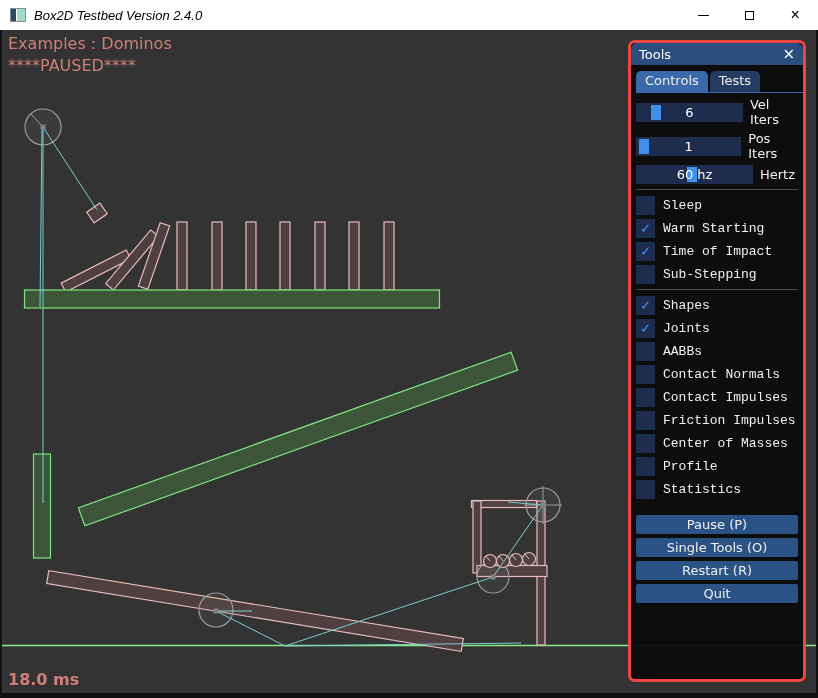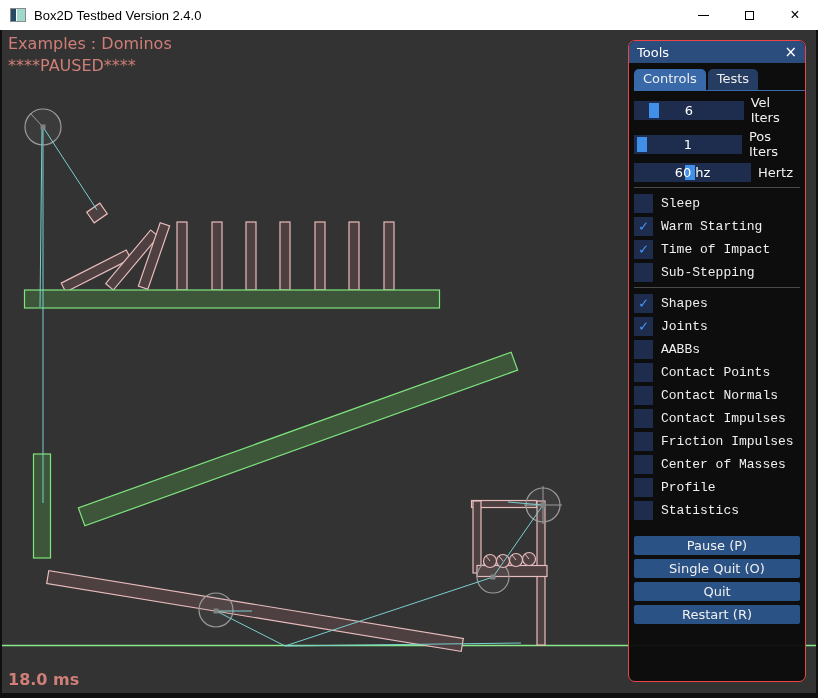--- a/index.html
+++ b/index.html
@@ -2,21 +2,21 @@
 <html><head>
 <meta charset="utf-8">
 <style>
   * { margin:0; padding:0; box-sizing:border-box; }
   html,body { width:818px; height:698px; background:#000; overflow:hidden;
               font-family:"DejaVu Sans", sans-serif; }
   #window { position:relative; width:818px; height:698px; background:#101010; }
 
   
   .titlebar { position:absolute; left:0; top:0; width:818px; height:30px; background:#ffffff;
-              display:flex; align-items:center; font-family:"Liberation Sans", sans-serif; }
+              display:flex; align-items:center; font-family:"Liberation Sans", sans-serif;font-style:italic; }
   .app-icon { width:16px; height:14px; margin-left:10px; border:1px solid #8a8a8a; background:#fff;
               display:flex; }
   .app-icon .pane-l { width:5px; height:100%; background:#274a66; }
   .app-icon .pane-r { flex:1; background:#9fd8cd; border-left:1px solid #fff; }
   .title-text { margin-left:8px; font-size:13px; color:#000; }
   .win-controls { position:absolute; right:0; top:0; height:30px; display:flex; }
   .win-btn { width:46px; height:30px; display:flex; align-items:center; justify-content:center; }
   .min-glyph { width:11px; height:1px; background:#000; }
   .max-glyph { width:9px; height:9px; border:1px solid #000; }
   .close-glyph { font-size:16px; color:#000; line-height:1; }
@@ -24,21 +24,21 @@
   
   #canvas { position:absolute; left:2px; top:30px; width:814px; height:663px; background:#333333; }
   #scene { position:absolute; left:0; top:0; }
   .overlay-text { position:absolute; font-size:16px; color:#cf7f78; white-space:pre; }
   #ov-example { left:6px; top:4px; }
   #ov-paused  { left:6px; top:26px; }
   #ov-ms      { left:6px; top:640px;font-weight:bold; }
 
   
   #tools { position:absolute; left:626px; top:10px; width:178px; height:642px;
-           background:rgba(11,11,11,0.96); border:1px solid #ef4444; border-radius:7px;
+           background:rgba(11,11,11,0.96); border:3px solid #ef4444; border-radius:7px;
            color:#f0f0f0; font-size:13px; }
   .p-titlebar { height:22px; background:#2a4d7d; border-radius:6px 6px 0 0;
                 display:flex; align-items:center; padding:0 8px; }
   .p-title { flex:1; color:#fff; }
   .p-close { color:#fff; font-size:15px; line-height:1; cursor:pointer; }
   .p-content { padding:0 5px; }
   .tabbar { margin-top:6px; display:flex; }
   .tab { padding:2px 9px 3px; height:21px; border-radius:5px 5px 0 0; margin-right:2px;
          color:#eee; cursor:pointer; }
   .tab.active { background:#3a69aa; }
@@ -211,24 +211,20 @@
                 <span class="chk">✓</span>
               </div>
               <span class="clabel">Joints</span>
             </div>
             <div class="crow">
               <div class="cbox"></div>
               <span class="clabel">AABBs</span>
             </div>
             <div class="crow">
               <div class="cbox"></div>
-              <span class="clabel">Contact Points</span>
-            </div>
-            <div class="crow">
-              <div class="cbox"></div>
               <span class="clabel">Contact Normals</span>
             </div>
             <div class="crow">
               <div class="cbox"></div>
               <span class="clabel">Contact Impulses</span>
             </div>
             <div class="crow">
               <div class="cbox"></div>
               <span class="clabel">Friction Impulses</span>
             </div>
@@ -240,21 +236,21 @@
               <div class="cbox"></div>
               <span class="clabel">Profile</span>
             </div>
             <div class="crow">
               <div class="cbox"></div>
               <span class="clabel">Statistics</span>
             </div>
           </div>
         <div class="btns" id="btns">
             <div class="btn">Pause (P)</div>
-            <div class="btn">Single Quit (O)</div>
+            <div class="btn">Single Tools (O)</div>
+            <div class="btn">Restart (R)</div>
             <div class="btn">Quit</div>
-            <div class="btn">Restart (R)</div>
           </div>
       </div>
     </div>
   </div>
 
 </div>
 
 </body></html>

